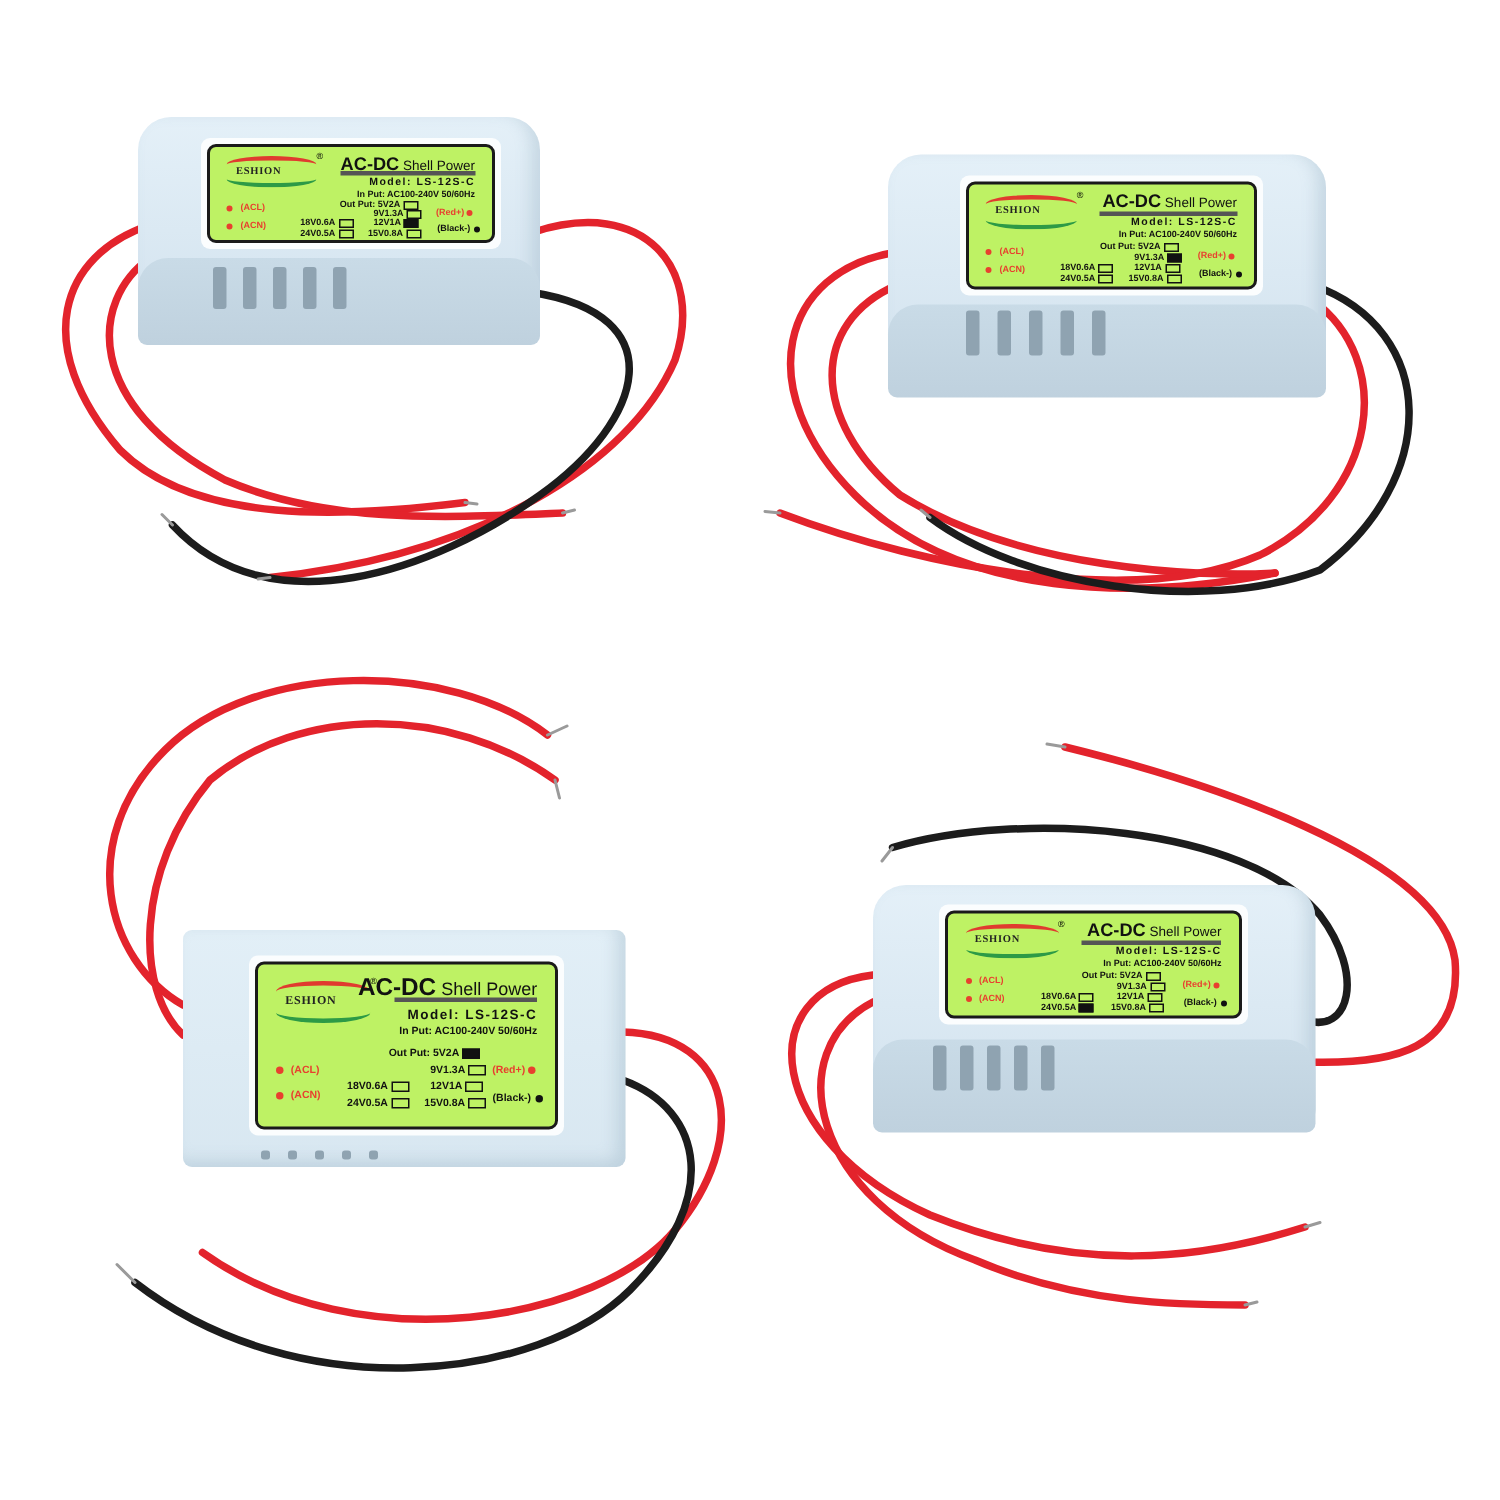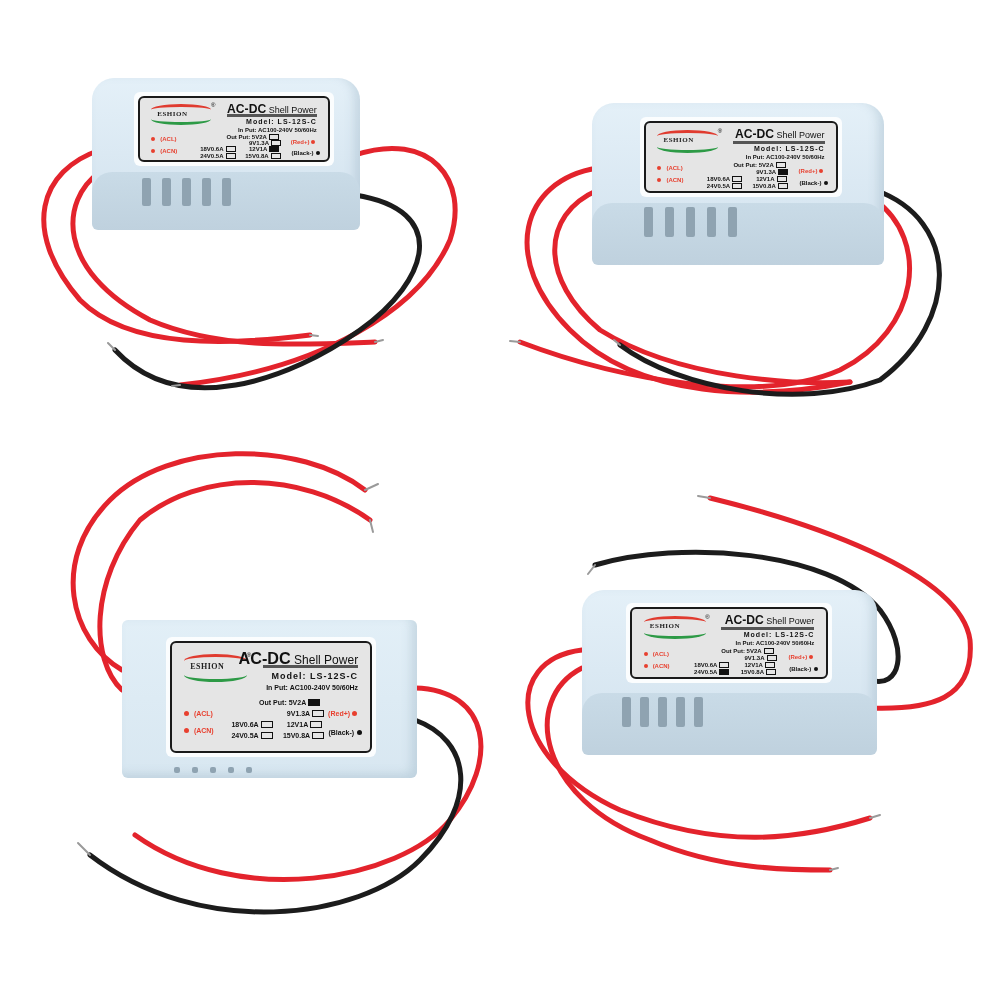--- a/index.html
+++ b/index.html
@@ -3,21 +3,21 @@
 <meta charset="utf-8">
 <style>
   html,body{margin:0;padding:0;background:#ffffff;}
   body{width:1000px;height:1000px;position:relative;overflow:hidden;font-family:"Liberation Sans",sans-serif;}
   svg.wires{position:absolute;left:0;top:0;width:1000px;height:1000px;}
   .module{position:absolute;}
   .shell{position:absolute;background:linear-gradient(#e4f0f8,#d2e2ee);border-radius:22px 22px 10px 10px;box-shadow:inset -6px -4px 10px rgba(120,150,170,.25);}
   .front{position:absolute;left:0;right:0;bottom:0;background:linear-gradient(#c9dbe7,#bfd1de);border-radius:20px 20px 6px 6px;}
   .vent{position:absolute;width:9px;background:#8fa3b1;border-radius:2px;}
   .label{position:absolute;background:#fbfdfe;border-radius:6px;padding:4px;box-sizing:border-box;}
-  .label-inner{position:relative;width:100%;height:100%;border:2.5px solid #1a1a1a;border-radius:6px;box-sizing:border-box;background:#e5e5e5;}
+  .label-inner{position:relative;width:100%;height:100%;border:2.5px solid #1a1a1a;border-radius:6px;box-sizing:border-box;background:#bef264;}
   .logo{position:absolute;left:6%;top:10%;width:32%;height:34%;}
   .logo .arc-r{position:absolute;left:0;top:0;width:100%;height:40%;border-top:3px solid #e03b2f;border-radius:50% 50% 0 0;}
   .logo .arc-g{position:absolute;left:0;bottom:0;width:100%;height:40%;border-bottom:3px solid #2d9a46;border-radius:0 0 50% 50%;}
   .logo .brand{position:absolute;left:10%;top:28%;font-family:"Liberation Serif",serif;font-weight:bold;color:#222;letter-spacing:.5px;}
   .logo .reg{position:absolute;right:-4px;top:-2px;font-size:6px;}
   .title{position:absolute;right:6%;top:6%;font-weight:bold;color:#111;white-space:nowrap;}
   .title .ac{font-size:1.35em;}
   .title .sp{font-weight:normal;}
   .bar{position:absolute;right:6%;height:3px;background:#555;}
   .model{position:absolute;right:6%;font-weight:bold;color:#111;letter-spacing:1px;white-space:nowrap;}

